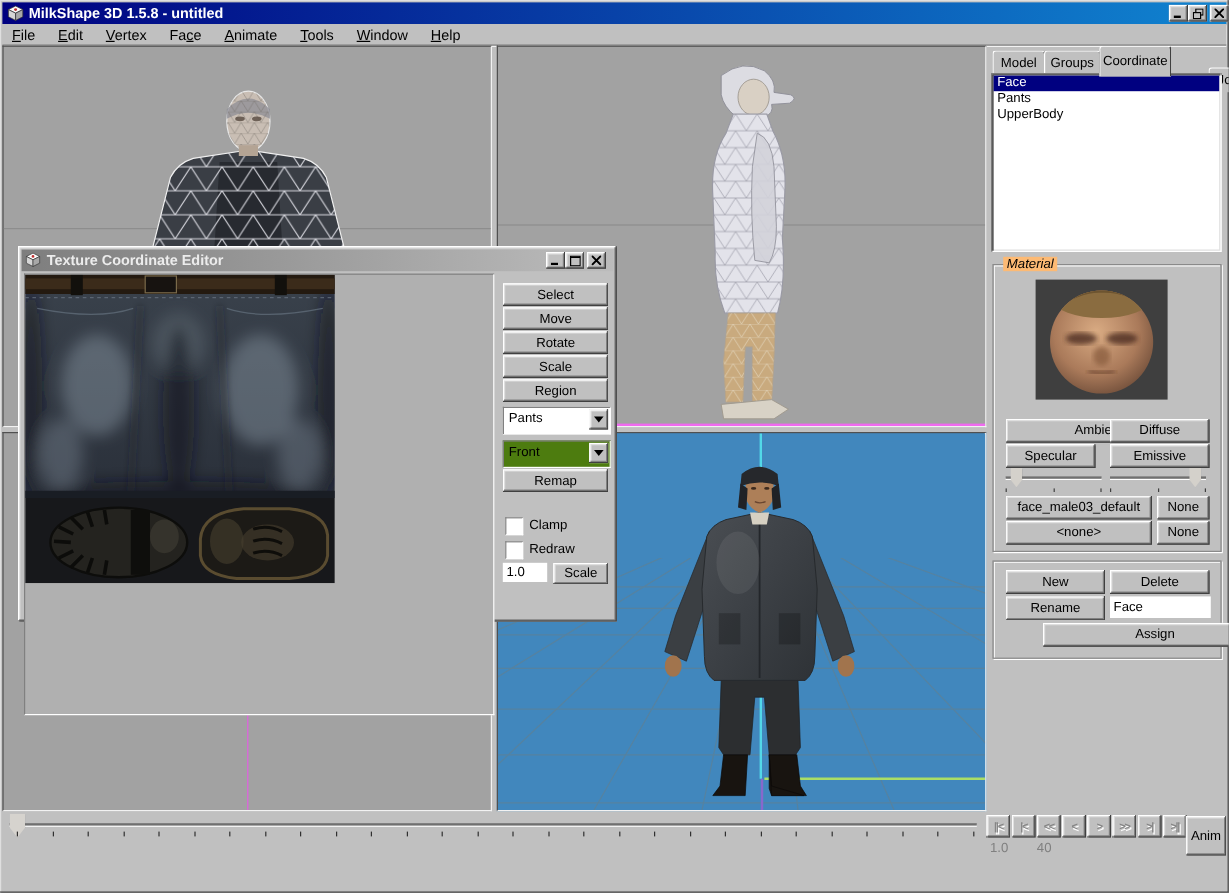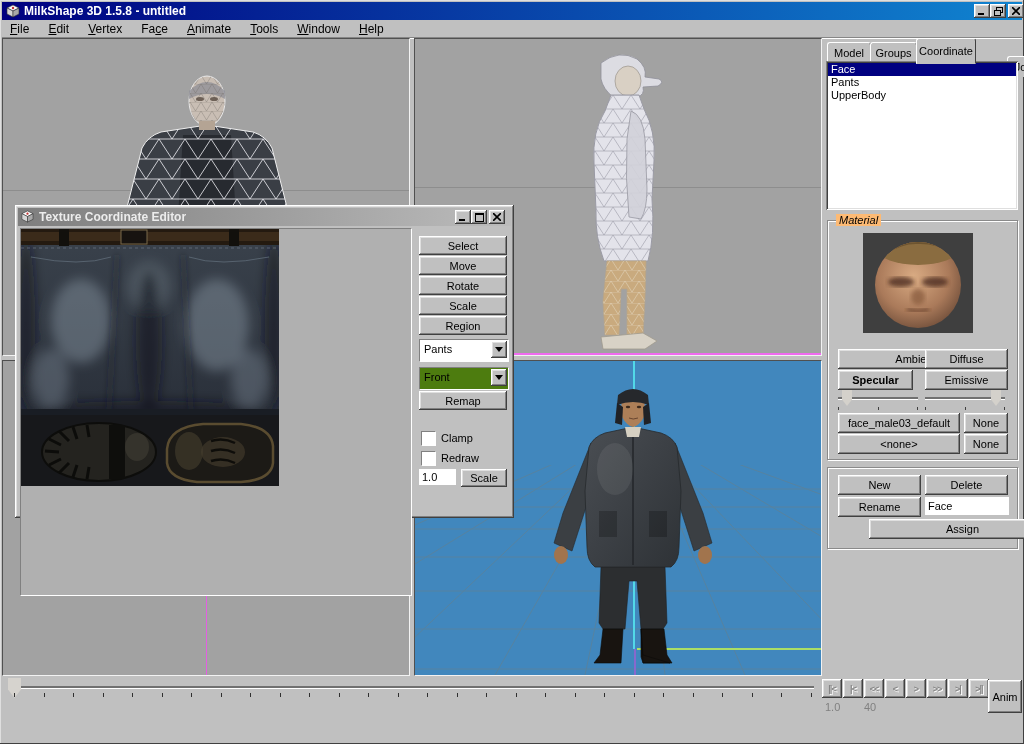--- a/index.html
+++ b/index.html
@@ -227,21 +227,21 @@
             <path d="M18,24 Q38,10 55,11 Q76,10 92,24 L92,16 Q70,4 55,4 Q38,4 18,16 Z" fill="#6d5430"></path>
             <ellipse cx="38" cy="49" rx="13" ry="5" fill="#45281c" opacity="0.75" filter="url(#blur2)"></ellipse>
             <ellipse cx="72" cy="49" rx="13" ry="5" fill="#45281c" opacity="0.75" filter="url(#blur2)"></ellipse>
             <ellipse cx="55" cy="64" rx="7" ry="8" fill="#8d6142" opacity="0.8" filter="url(#blur2)"></ellipse>
             <path d="M44,76 Q55,80 66,76" stroke="#5e3a28" stroke-width="2.5" fill="none" filter="url(#blur2)"></path>
           </g>
         </svg>
       </div>
       <div class="abs raised btn" style="left:10px;top:128px;width:75px;height:20px;padding-left:40px;">Ambient</div>
       <div class="abs raised btn" style="left:97px;top:128px;width:83px;height:20px;">Diffuse</div>
-      <div class="abs raised btn" style="left:10px;top:149px;width:75px;height:20px;font-weight:bold;">Specular</div>
+      <div class="abs raised btn" style="left:10px;top:149px;width:75px;height:20px;">Specular</div>
       <div class="abs raised btn" style="left:97px;top:149px;width:83px;height:20px;">Emissive</div>
 
       <div class="abs" style="left:10px;top:176px;width:80px;height:2px;background:#707070;box-shadow:0 1px 0 #fff;"></div>
       <div class="abs slider-thumb" style="left:14px;top:169px;"></div>
       <div class="stick" style="left:10px;top:186px;"></div>
       <div class="stick" style="left:50px;top:186px;"></div>
       <div class="stick" style="left:89px;top:186px;"></div>
 
       <div class="abs" style="left:97px;top:176px;width:80px;height:2px;background:#707070;box-shadow:0 1px 0 #fff;"></div>
       <div class="abs slider-thumb" style="left:163px;top:169px;"></div>

